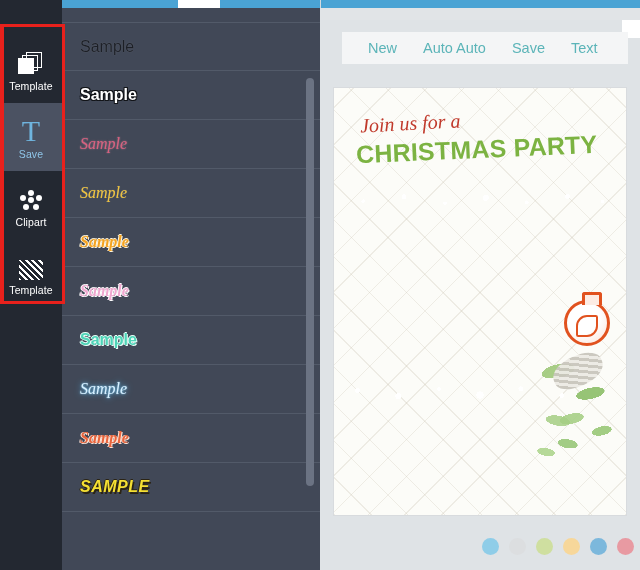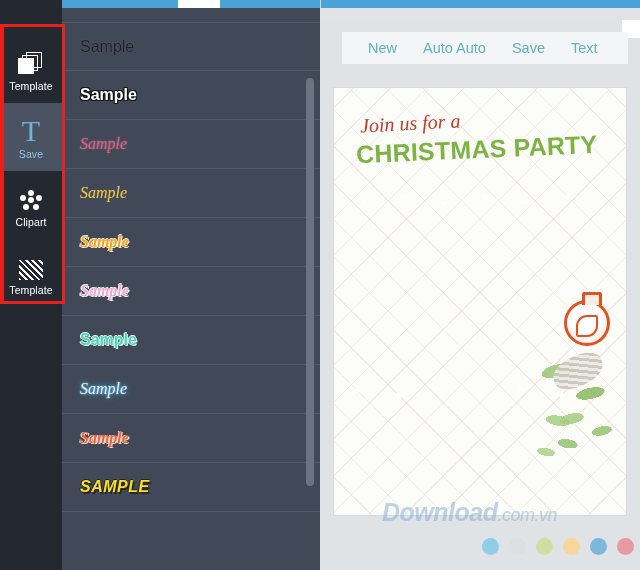--- a/index.html
+++ b/index.html
@@ -382,23 +382,20 @@
     <div class="photo-snow-bot"></div>
 
     <div class="greenery"></div>
     <div class="pinecone"></div>
     <div class="greenery2"></div>
     <div class="ornament">
         <i></i>
       </div>
   </div>
 
-  <div class="watermark">
-    <span>Download</span><span class="suffix">.com.vn</span>
-  </div>
 
   <div class="swatches">
     <span class="swatch" style="background:#8fcde8"></span>
     <span class="swatch" style="background:#dcdee0"></span>
     <span class="swatch" style="background:#cfdfa0"></span>
     <span class="swatch" style="background:#f7d79a"></span>
     <span class="swatch" style="background:#7cb8dc"></span>
     <span class="swatch" style="background:#e89aa2"></span>
   </div>
 

